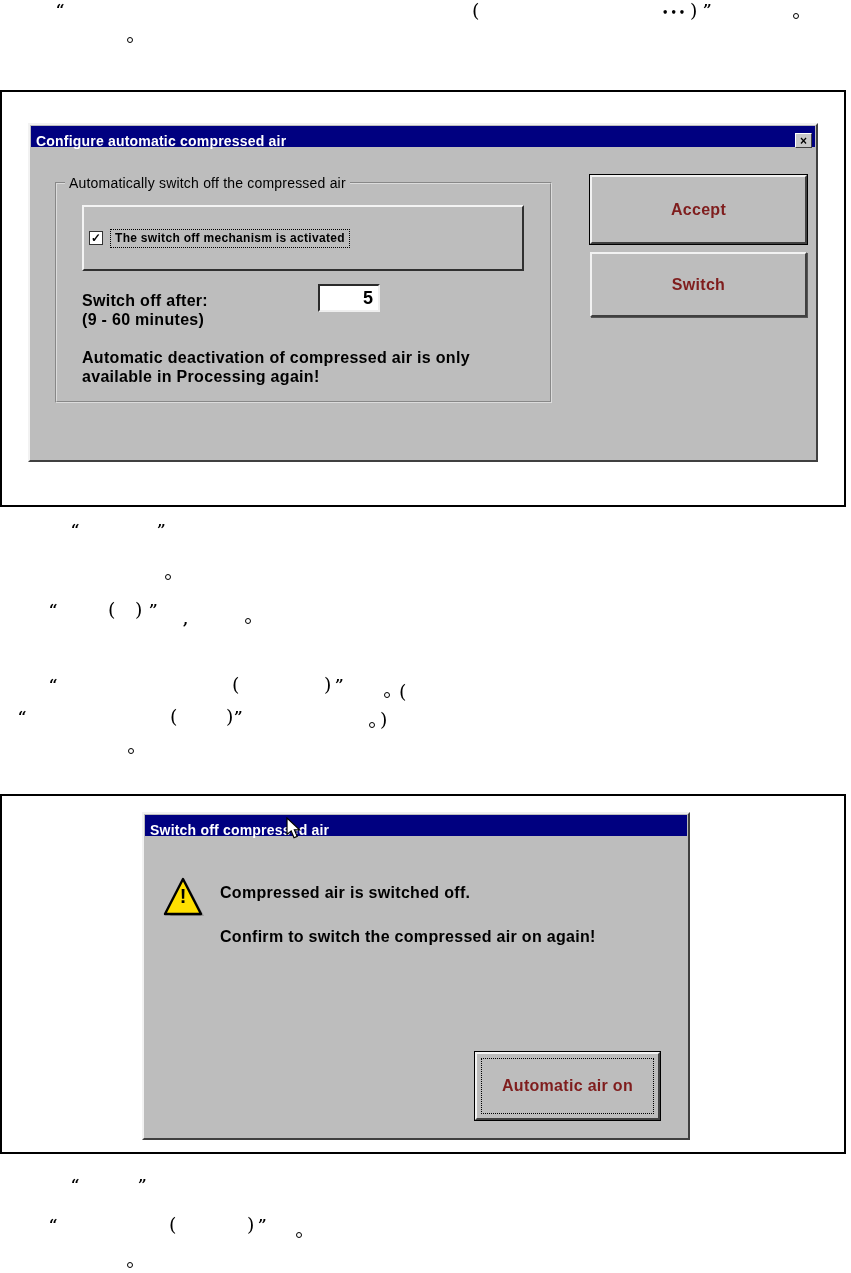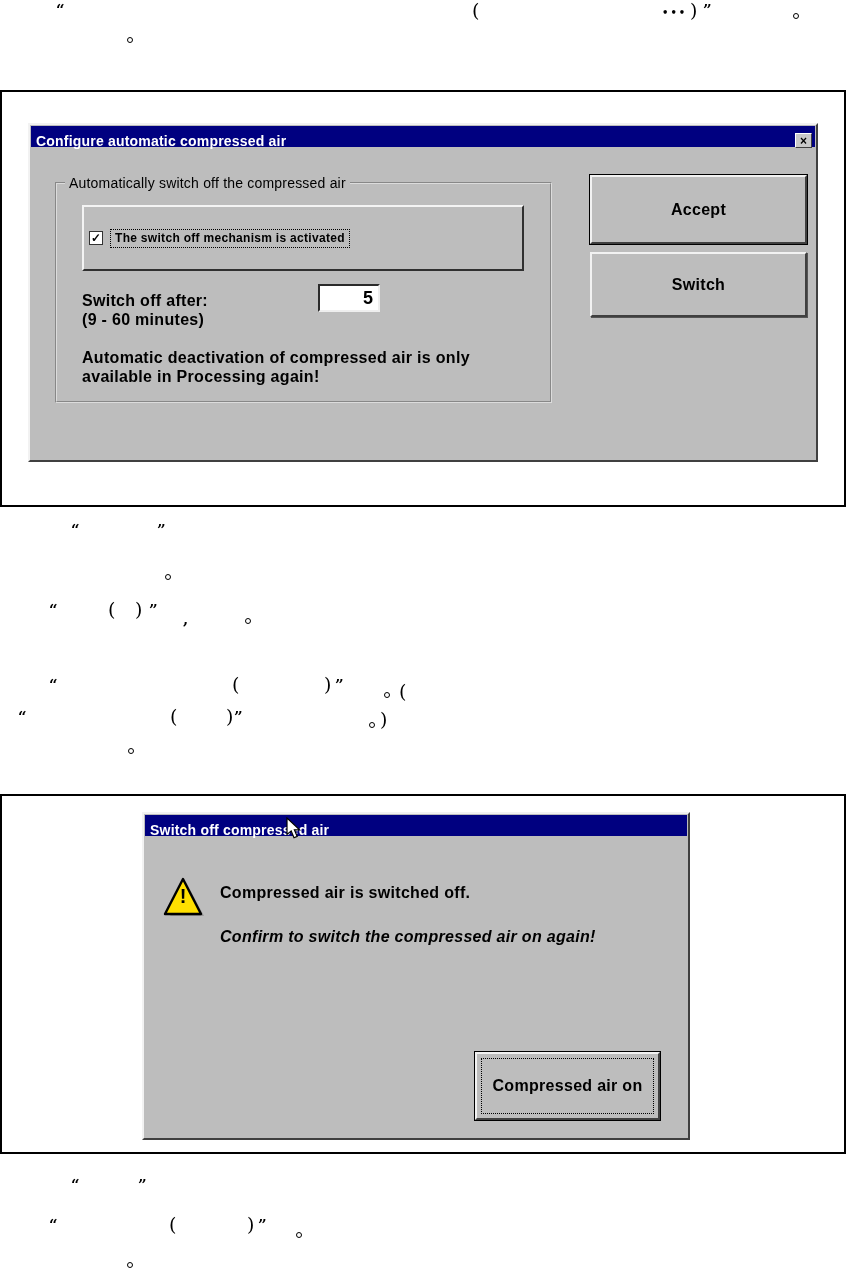--- a/index.html
+++ b/index.html
@@ -54,32 +54,32 @@
   #switch-after-label { left:52px; top:167px; }
   #range-label        { left:52px; top:186px; }
   #note1              { left:52px; top:224px; }
   #note2              { left:52px; top:243px; }
 
   .num-input { position:absolute; left:288px; top:159px; width:62px; height:28px; box-sizing:border-box;
                background:#fff; border:2px solid; border-color:#2b2b2b #eee #eee #2b2b2b;
                font-family:"Liberation Sans",sans-serif; font-size:18px; font-weight:bold;
                text-align:right; padding:0 5px 0 0; outline:none; }
 
-  .btn { position:absolute; background:var(--dialog_bg,#bdbdbd); color:#000000;
+  .btn { position:absolute; background:var(--dialog_bg,#bdbdbd); color:#7f1d1d;
          border:2px solid; border-color:#f2f2f2 #404040 #404040 #f2f2f2; box-sizing:border-box;
          font-family:"Liberation Sans",sans-serif; font-size:16px; font-weight:bold; letter-spacing:0.3px;
          display:flex; align-items:center; justify-content:center; padding:0; cursor:default;
          box-shadow:1px 1px 0 #555; }
   .btn.default { box-shadow:0 0 0 1px #000; }
   #accept-btn { left:560px; top:50px;  width:217px; height:69px; }
   #cancel-btn { left:560px; top:127px; width:217px; height:65px; }
   #help-btn   { left:560px; top:204px; width:217px; height:65px; }
 
   #msg1 { left:76px; top:70px; }
-  #msg2 { left:76px; top:114px;font-style:italic; }
+  #msg2 { left:76px; top:114px; }
 
   #cursor { position:absolute; left:142px; top:3px; z-index:5; }
 
   #warn { position:absolute; left:19px; top:63px; width:42px; height:40px; }
   .warn-excl { position:absolute; left:0; top:9px; width:40px; text-align:center;
                font-size:20px; font-weight:bold; line-height:1; color:#000; }
 
   #air-on-btn { left:331px; top:238px; width:185px; height:68px; position:absolute; }
   #air-on-btn::before { content:""; position:absolute; inset:4px; border:1px dotted #000; }
 </style>
@@ -174,18 +174,18 @@
           <polygon points="23,5 41,39 7,39" fill="#9a9a9a"></polygon>
           <polygon points="20,2 38,37 2,37" fill="var(--warning,#ffdf00)" stroke="#000" stroke-width="2.4" stroke-linejoin="round"></polygon>
         </svg>
         <span class="warn-excl">!</span>
       </div>
 
       <div class="msg" id="msg1">Compressed air is switched off.</div>
       <div class="msg" id="msg2">Confirm to switch the compressed air on again!</div>
 
       <button class="btn default" id="air-on-btn">
-        <span>Compressed air on</span>
+        <span>Automatic air on</span>
       </button>
     </div>
   </div>
 
 </div>
 
 </body></html>

